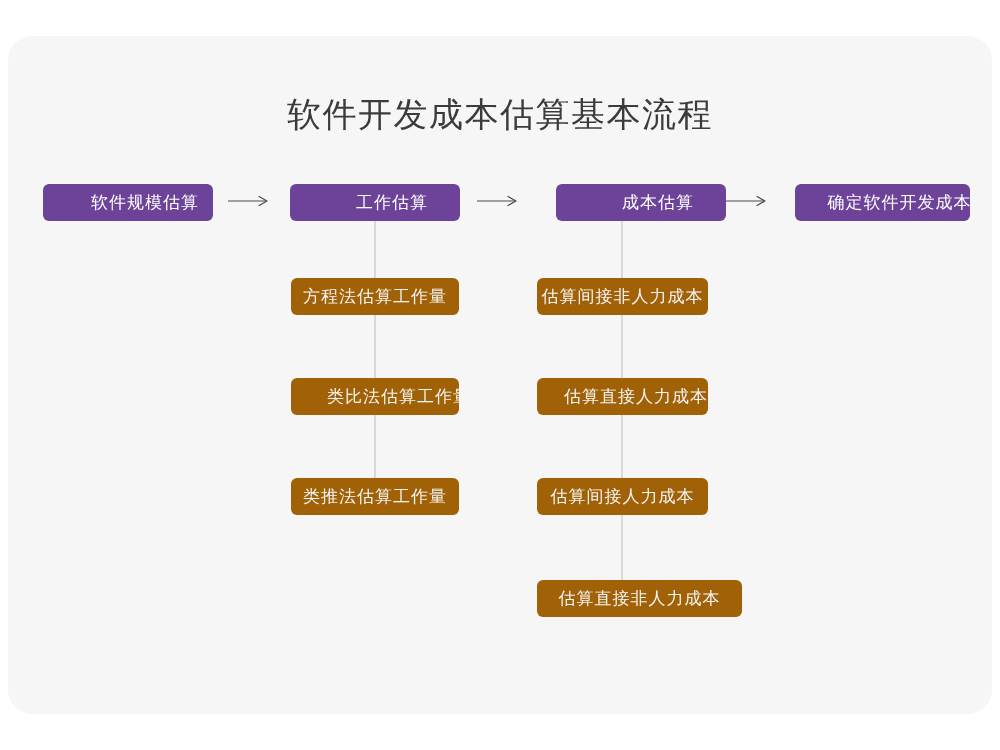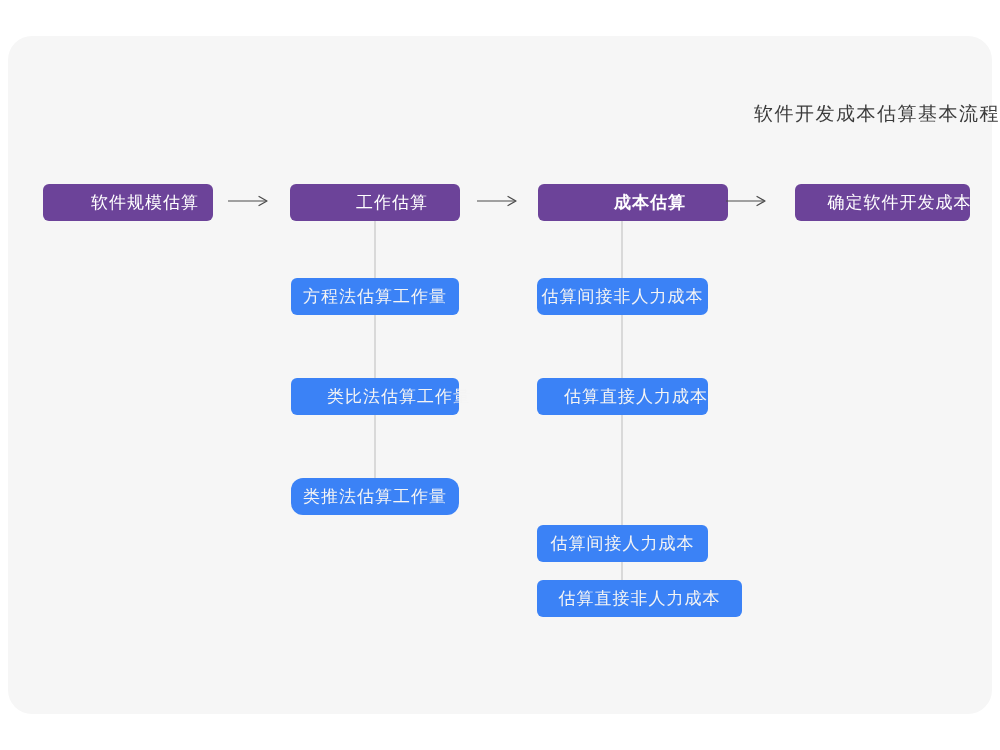--- a/index.html
+++ b/index.html
@@ -15,56 +15,56 @@
     position: absolute;
     left: 8px; top: 36px;
     width: 984px; height: 678px;
     background: #F6F6F6;
     border-radius: 24px;
   }
   .title {
     position: absolute;
     left: 0; top: 97px;
     width: 100%;
-    text-align: right;
-    font-size: 19px;
+    text-align: center;
+    font-size: 34px;
     line-height: 34px;
     letter-spacing: 1.5px;
     color: #3B3B3B;
     font-weight: 400;
     z-index: 2;
   }
   .node {
     position: absolute;
     height: 37px;
     border-radius: 6px;
     display: flex;
     align-items: center;
     justify-content: center;
     font-size: 17px;
     letter-spacing: 1px;
     box-sizing: border-box;
     z-index: 2;
     white-space: nowrap;
   }
   .node.purple { background: #6C4399; color: #FFFFFF; padding-left: 34px; }
-  .node.gray   { background: #3b82f6; color: #F4F4F4; }
+  .node.gray   { background: #a16207; color: #F4F4F4; }
 
   .step-1 { left: 43px;  top: 184px; width: 170px; }
   .step-2 { left: 290px; top: 184px; width: 170px; justify-content: center; }
-  .step-3 { left: 538px; top: 184px; width: 190px; font-weight: bold; }
+  .step-3 { left: 556px; top: 184px; width: 170px; }
   .step-4 { left: 787px; top: 184px; width: 175px; margin-left: 8px; }
 
   .work-1 { left: 291px; top: 278px; width: 168px; }
   .work-2 { left: 291px; top: 378px; width: 168px; padding-left: 48px; }
-  .work-3 { left: 291px; top: 478px; width: 168px; border-radius: 12px; }
+  .work-3 { left: 291px; top: 478px; width: 168px; }
 
-  .cost-1 { left: 537px; top: 278px; width: 171px; border-radius: 7px; }
+  .cost-1 { left: 537px; top: 278px; width: 171px; }
   .cost-2 { left: 537px; top: 378px; width: 171px; justify-content: flex-end; }
-  .cost-3 { left: 537px; top: 478px; width: 171px; margin-top: 47px; }
+  .cost-3 { left: 537px; top: 478px; width: 171px; }
   .cost-4 { left: 537px; top: 580px; width: 205px; }
 
   .vline {
     position: absolute;
     width: 2px;
     background: #D9D9D9;
     z-index: 1;
   }
   .vline-work { left: 374px; top: 221px; height: 262px; }
   .vline-cost { left: 621px; top: 221px; height: 364px; }

